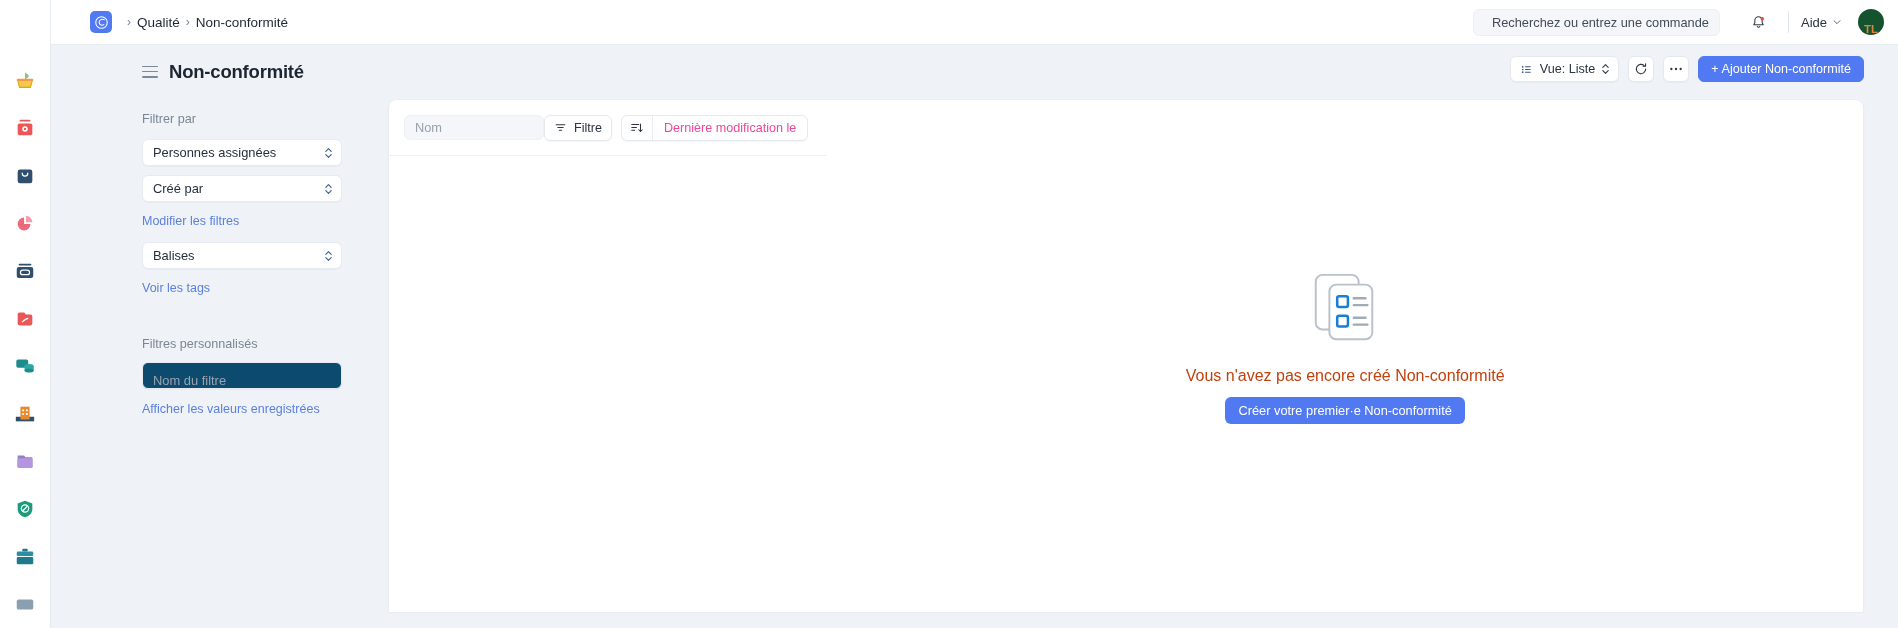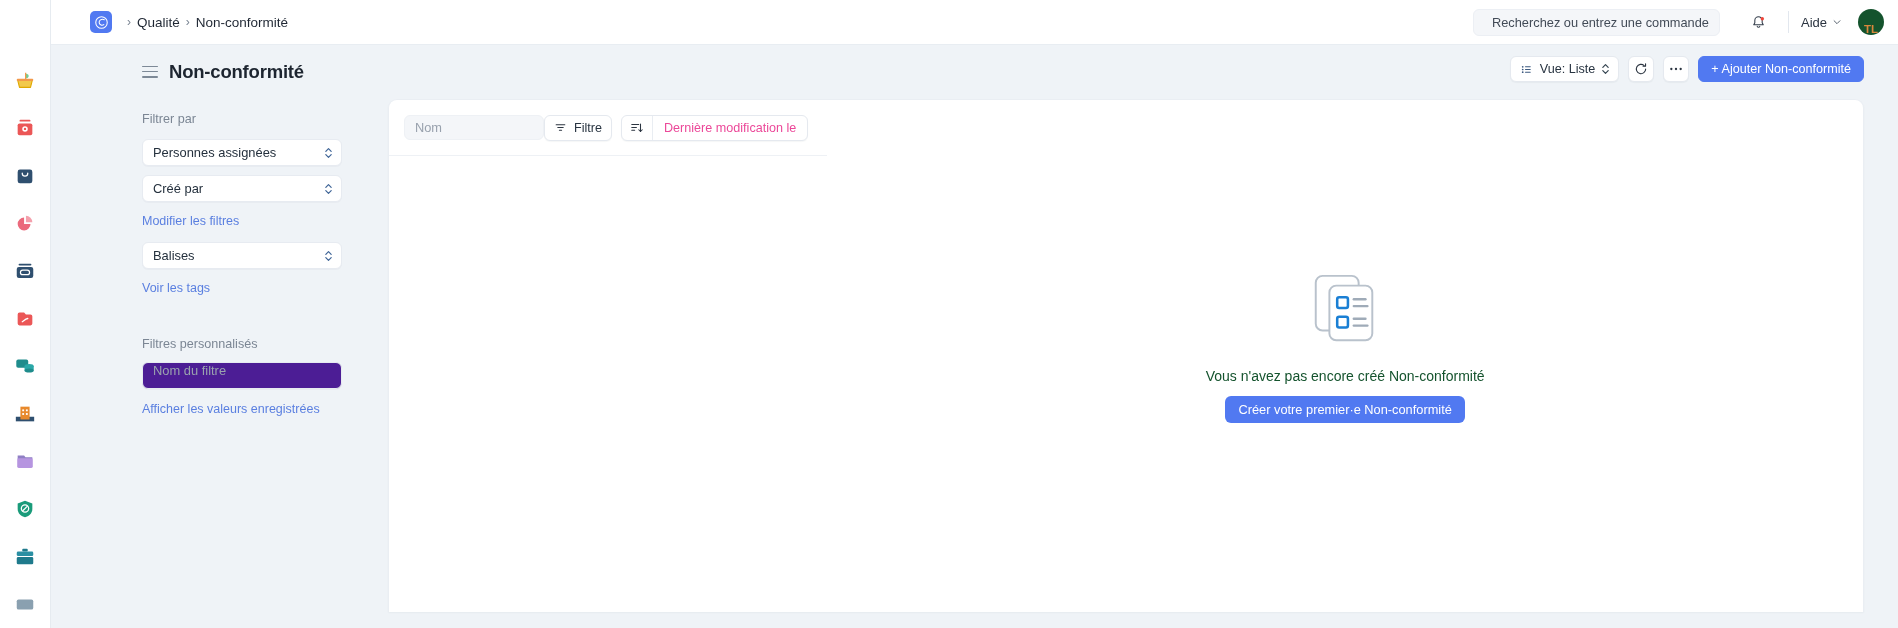--- a/index.html
+++ b/index.html
@@ -109,23 +109,23 @@
     margin-bottom: 9px; cursor: pointer;
     box-shadow: 0 1px 1px rgba(30,40,60,.03);
   }
   .select .val { font-size: 12.9px; color: #24303d; }
   .chev { display: flex; flex-direction: column; gap: 2px; align-items: center; color:#4a6fa5;}
   .link {
     font-size: 12.5px; color: #5a7fe0; cursor: pointer;
     display: inline-block; margin-bottom: 14px;
   }
   .fieldinput {
-    height: 27px; background: #4c1d95;
+    height: 27px; background: #0c4a6e;
     border: 1px solid #e7ebf1; border-radius: 6px;
-    display: flex; align-items: flex-start; padding: 0 10px;
+    display: flex; align-items: flex-end; padding: 0 10px;
     margin-bottom: 10px; cursor: text;
     box-shadow: 0 1px 1px rgba(30,40,60,.03);
   }
   .fieldinput .ph { font-size: 12.9px; color: #9aa3ae; }
 
   
   .main-wrap { flex: 1; padding: 31px 34px 16px 0; min-width: 0; display:flex; flex-direction:column;}
   .toolbar-row {
     height: 48px; display: flex; align-items: center; justify-content: flex-end;
     gap: 9px; padding-right: 0; margin-top: -31px; margin-bottom: 6px;
@@ -172,21 +172,21 @@
   }
   .sortbtn .ic { padding: 0 8px; display: flex; align-items: center; height: 100%; }
   .sortbtn .sdiv { width: 1px; align-self: stretch; background: #e9edf2; }
   .sortbtn .lbl { padding: 0 11px; white-space: nowrap; }
 
   .panel-body {
     flex: 1; display: flex; flex-direction: column;
     align-items: center; justify-content: center;
     padding-bottom: 20px; min-height: 0;
   }
-  .empty-title { font-size: 14px; color: #14532d; margin-top: 20px; }
+  .empty-title { font-size: 16px; color: #c2410c; margin-top: 20px; }
   .empty-cta {
     margin-top: 12px; height: 27px; background: #5179f1;
     border-radius: 6px; color: #fff; font-size: 12.8px;
     display: flex; align-items: center; padding: 0 13px; cursor: pointer;
   }
 </style>
 </head>
 <body>
 
 <div class="app">

